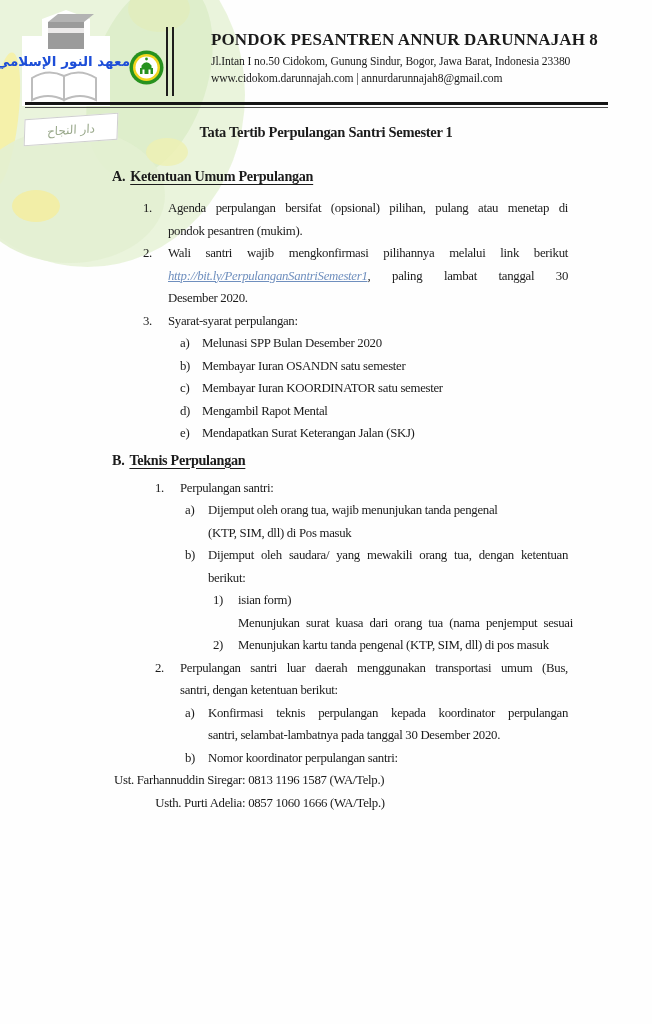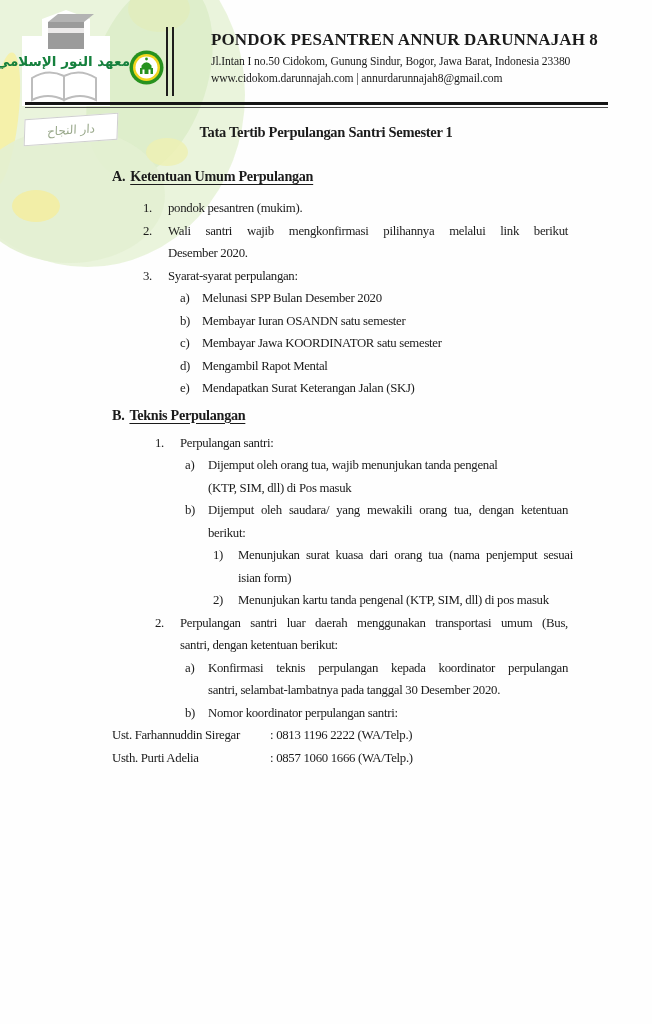--- a/index.html
+++ b/index.html
@@ -29,21 +29,21 @@
     transform:rotate(-4deg) skewX(-6deg);
     display:flex;align-items:center;justify-content:center;
     font-family:"DejaVu Sans",sans-serif;
     font-size:12px;color:#9aa98c;direction:rtl;overflow:hidden;
   }
   
   header{position:absolute;left:0;top:0;width:652px;height:102px;z-index:2;}
   .calligraphy{
     position:absolute;left:4px;top:53px;width:126px;
     font-family:"DejaVu Sans",sans-serif;font-weight:bold;
-    font-size:13.5px;color:#15803d;direction:rtl;white-space:nowrap;
+    font-size:13.5px;color:#1d4ed8;direction:rtl;white-space:nowrap;
   }
   .logo{position:absolute;left:129px;top:50px;}
   .vsep{
     position:absolute;left:166px;top:27px;height:69px;width:4px;
     border-left:2px solid #1d1d1d;border-right:2px solid #1d1d1d;
   }
   .head-text{position:absolute;left:183px;top:29px;width:460px;margin-left:28px;}
   .org{font-weight:bold;font-size:17px;letter-spacing:.1px;line-height:21px;white-space:nowrap;}
   .addr,.mail{font-size:11.6px;line-height:17px;letter-spacing:-0.1px;white-space:nowrap;}
   .addr{margin-top:3px;}
@@ -72,21 +72,21 @@
   .line{line-height:22.5px;}
   .line.jl{text-align:justify;text-align-last:justify;}
   .line.nw{white-space:nowrap;}
   .num,.lbl{flex:none;line-height:22.5px;}
   .lvl1a{padding-left:143px;} .lvl1a .num{width:25px;} .lvl1a .txt{width:400px;}
   .lvl2a{padding-left:180px;} .lvl2a .lbl{width:22px;} .lvl2a .txt{width:380px;}
   .lvl1b{padding-left:155px;} .lvl1b .num{width:25px;} .lvl1b .txt{width:388px;}
   .lvl2b{padding-left:185px;} .lvl2b .lbl{width:23px;} .lvl2b .txt{width:360px;}
   .lvl3b{padding-left:213px;} .lvl3b .lbl{width:25px;} .lvl3b .txt{width:335px;}
   .doclink{color:#6f8fbe;font-style:italic;text-decoration:underline;cursor:pointer;}
-  .contact{display:flex;padding-left:112px;line-height:22.5px;}
+  .contact{display:flex;padding-left:84px;line-height:22.5px;text-align:right;}
   .contact .cname{width:158px;flex:none;white-space:nowrap;}
   .contact .cnum{white-space:nowrap;}
 </style>
 </head>
 <body>
 
 <div class="page">
 
   <div class="watermark">
     <div class="wm-blob b1"></div>
@@ -136,28 +136,30 @@
 
     <div class="doc-title">Tata Tertib Perpulangan Santri Semester 1</div>
 
     <div class="sec-head a">
       <span class="sec-label">A.</span><span class="u">Ketentuan Umum Perpulangan</span>
     </div>
 
     <div class="row lvl1a">
       <div class="num">1.</div>
       <div class="txt">
+        <div class="line jl">Agenda perpulangan bersifat (opsional) pilihan, pulang atau menetap di</div>
         <div class="line nw">pondok pesantren (mukim).</div>
       </div>
     </div>
 
     <div class="row lvl1a">
       <div class="num">2.</div>
       <div class="txt">
         <div class="line jl">Wali santri wajib mengkonfirmasi pilihannya melalui link berikut</div>
+        <div class="line jl"><a class="doclink">http://bit.ly/PerpulanganSantriSemester1</a><span>, paling lambat tanggal 30</span></div>
         <div class="line nw">Desember 2020.</div>
       </div>
     </div>
 
     <div class="row lvl1a">
       <div class="num">3.</div>
       <div class="txt">
         <div class="line nw">Syarat-syarat perpulangan:</div>
       </div>
     </div>
@@ -170,21 +172,21 @@
     </div>
     <div class="row lvl2a">
       <div class="lbl">b)</div>
       <div class="txt">
           <div class="line nw">Membayar Iuran OSANDN satu semester</div>
         </div>
     </div>
     <div class="row lvl2a">
       <div class="lbl">c)</div>
       <div class="txt">
-          <div class="line nw">Membayar Jawa KOORDINATOR satu semester</div>
+          <div class="line nw">Membayar Iuran KOORDINATOR satu semester</div>
         </div>
     </div>
     <div class="row lvl2a">
       <div class="lbl">d)</div>
       <div class="txt">
           <div class="line nw">Mengambil Rapot Mental</div>
         </div>
     </div>
     <div class="row lvl2a">
       <div class="lbl">e)</div>
@@ -216,22 +218,22 @@
       <div class="lbl">b)</div>
       <div class="txt">
         <div class="line jl">Dijemput oleh saudara/ yang mewakili orang tua, dengan ketentuan</div>
         <div class="line nw">berikut:</div>
       </div>
     </div>
 
     <div class="row lvl3b">
       <div class="lbl">1)</div>
       <div class="txt">
+        <div class="line nw">isian form)</div>
         <div class="line jl">Menunjukan surat kuasa dari orang tua (nama penjemput sesuai</div>
-        <div class="line nw">isian form)</div>
       </div>
     </div>
 
     <div class="row lvl3b">
       <div class="lbl">2)</div>
       <div class="txt">
           <div class="line nw">Menunjukan kartu tanda pengenal (KTP, SIM, dll) di pos masuk</div>
         </div>
     </div>
 
@@ -253,21 +255,21 @@
 
     <div class="row lvl2b">
       <div class="lbl">b)</div>
       <div class="txt">
           <div class="line nw">Nomor koordinator perpulangan santri:</div>
         </div>
     </div>
 
     <div class="contact">
       <div class="cname">Ust. Farhannuddin Siregar</div>
-      <div class="cnum">: 0813 1196 2222 (WA/Telp.)</div>
+      <div class="cnum">: 0813 1196 1587 (WA/Telp.)</div>
     </div>
     <div class="contact">
       <div class="cname">Usth. Purti Adelia</div>
       <div class="cnum">: 0857 1060 1666 (WA/Telp.)</div>
     </div>
 
   </main>
 </div>
 
 </body></html>

